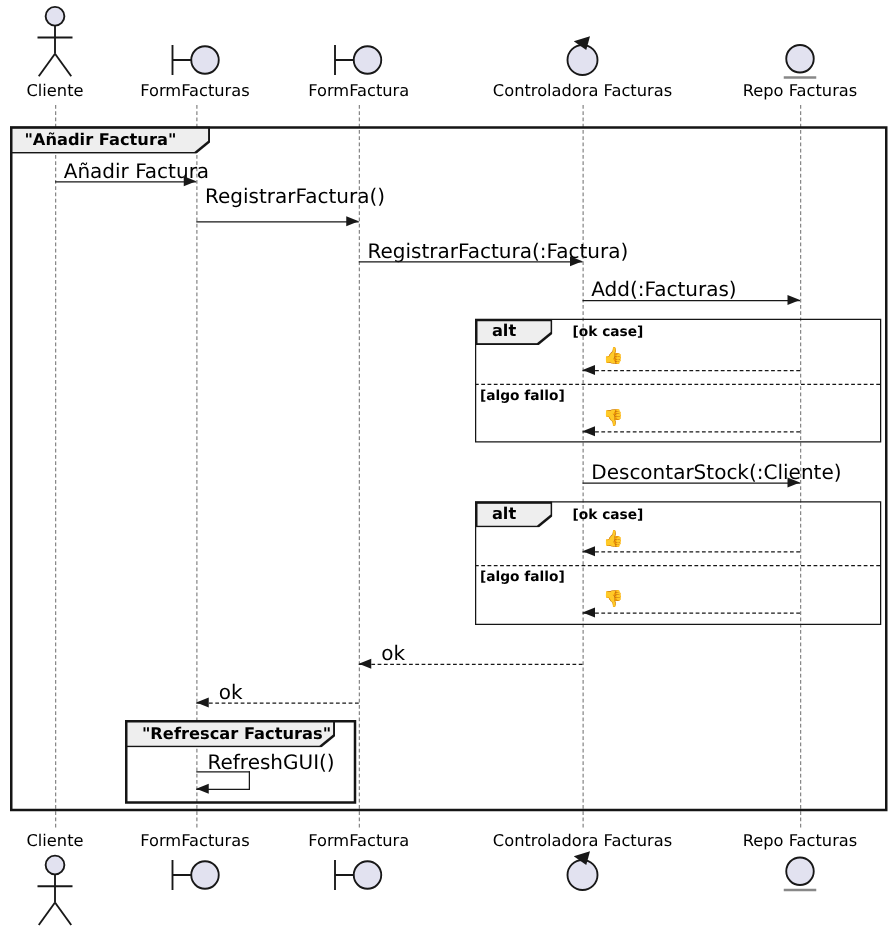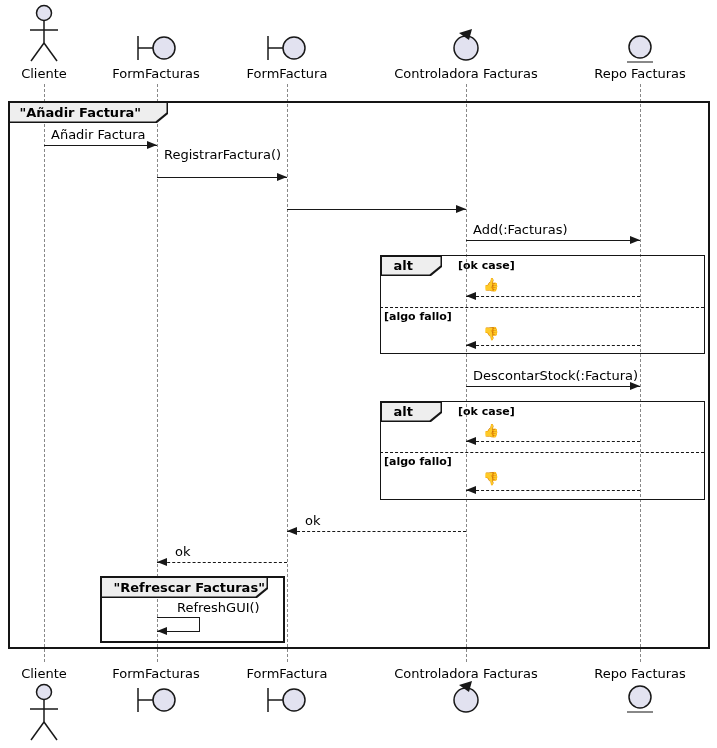--- a/index.html
+++ b/index.html
@@ -17,21 +17,21 @@
           font-family:"DejaVu Sans","Liberation Sans",sans-serif;color:var(--text);overflow:hidden;text-align:right;}
   .lifeline{position:absolute;top:84px;height:578px;width:0;border-left:1px dashed var(--lifeline);}
   .plabel{position:absolute;transform:translateX(-50%);font-size:13px;white-space:nowrap;}
   .icon{position:absolute;}
   .frame{position:absolute;border:2px solid var(--frame-border);box-sizing:border-box;background:transparent;}
   .fragment{position:absolute;border:1.6px solid var(--frame-border);box-sizing:border-box;background:transparent;}
   .pent{position:absolute;background:var(--frame-border);
         clip-path:polygon(0 0,100% 0,100% calc(100% - 9px),calc(100% - 11px) 100%,0 100%);}
   .pent-inner{position:absolute;inset:1.5px;background:var(--label-bg);font-weight:bold;font-size:13px;
         display:flex;align-items:center;clip-path:polygon(0 0,100% 0,100% calc(100% - 9px),calc(100% - 11px) 100%,0 100%);}
-  .msg-label{position:absolute;font-size:13px;white-space:nowrap;}
+  .msg-label{position:absolute;font-size:16px;white-space:nowrap;}
   .emoji-label{position:absolute;font-size:13px;white-space:nowrap;}
   .guard{position:absolute;font-size:11px;font-weight:bold;white-space:nowrap;}
   .line{position:absolute;height:0;border-top:1.3px solid var(--line);}
   .line.dashed{border-top:1px dashed var(--line);}
   .divider{position:absolute;height:0;border-top:1px dashed var(--frame-border);}
   .ah-r{position:absolute;width:0;height:0;border-top:4.5px solid transparent;
         border-bottom:4.5px solid transparent;border-left:10px solid var(--line);}
   .ah-l{position:absolute;width:0;height:0;border-top:4.5px solid transparent;
         border-bottom:4.5px solid transparent;border-right:10px solid var(--line);}
   .self-call{position:absolute;box-sizing:border-box;border:1.3px solid var(--line);border-left:none;background:transparent;}
@@ -102,20 +102,21 @@
   </div>
 
   <div class="msg-label" style="left:51px;top:127px;">Añadir Factura</div>
   <div class="line" style="left:44px;top:145px;width:113px;"></div>
   <div class="ah-r" style="left:147px;top:141px;"></div>
 
   <div class="msg-label" style="left:164px;top:147px;">RegistrarFactura()</div>
   <div class="line" style="left:157px;top:177px;width:130px;"></div>
   <div class="ah-r" style="left:277px;top:173px;"></div>
 
+  <div class="msg-label" style="left:294px;top:191px;">RegistrarFactura(:Factura)</div>
   <div class="line" style="left:287px;top:209px;width:179px;"></div>
   <div class="ah-r" style="left:456px;top:205px;"></div>
 
   <div class="msg-label" style="left:473px;top:222px;">Add(:Facturas)</div>
   <div class="line" style="left:466px;top:240px;width:174px;"></div>
   <div class="ah-r" style="left:630px;top:236px;"></div>
 
   <div class="fragment" style="left:380px;top:255px;width:325px;height:99px;"></div>
   <div class="pent" style="left:380px;top:255px;width:62px;height:21px;">
     <div class="pent-inner" style="padding-left:12px;">
@@ -127,21 +128,21 @@
   <div class="emoji-label" style="left:483px;top:277px;">👍</div>
   <div class="line dashed" style="left:466px;top:296px;width:174px;"></div>
   <div class="ah-l" style="left:466px;top:292px;"></div>
   <div class="divider" style="left:380px;top:307px;width:324px;"></div>
   <div class="guard" style="left:384px;top:310px;">[algo fallo]</div>
 
   <div class="emoji-label" style="left:483px;top:326px;">👎</div>
   <div class="line dashed" style="left:466px;top:345px;width:174px;"></div>
   <div class="ah-l" style="left:466px;top:341px;"></div>
 
-  <div class="msg-label" style="left:473px;top:368px;">DescontarStock(:Factura)</div>
+  <div class="msg-label" style="left:473px;top:368px;">DescontarStock(:Cliente)</div>
   <div class="line" style="left:466px;top:386px;width:174px;"></div>
   <div class="ah-r" style="left:630px;top:382px;"></div>
 
   <div class="fragment" style="left:380px;top:401px;width:325px;height:99px;"></div>
   <div class="pent" style="left:380px;top:401px;width:62px;height:21px;">
     <div class="pent-inner" style="padding-left:12px;">
       <span>alt</span>
     </div>
   </div>
   <div class="guard" style="left:458px;top:405px;">[ok case]</div>
@@ -164,21 +165,21 @@
   <div class="line dashed" style="left:157px;top:562px;width:130px;"></div>
   <div class="ah-l" style="left:157px;top:558px;"></div>
 
   <div class="frame" style="left:100px;top:576px;width:185px;height:67px;"></div>
   <div class="pent" style="left:100px;top:576px;width:168px;height:22px;">
     <div class="pent-inner" style="padding-left:12px;">
       <span>"Refrescar Facturas"</span>
     </div>
   </div>
 
-  <div class="msg-label" style="left:166px;top:600px;margin-left:11px;">RefreshGUI()</div>
+  <div class="msg-label" style="left:166px;top:600px;">RefreshGUI()</div>
   <div class="self-call" style="left:157px;top:617px;width:43px;height:15px;"></div>
   <div class="ah-l" style="left:157px;top:627px;"></div>
 
   <div class="plabel" style="left:44px;top:666px;">Cliente</div>
   <div class="icon" style="left:24px;top:683px;">
     <svg width="40" height="60" viewBox="0 0 40 60">
       <circle class="fl" cx="20" cy="9" r="7.5"></circle>
       <line class="sk" x1="20" y1="16.5" x2="20" y2="39"></line>
       <line class="sk" x1="6" y1="26" x2="34" y2="26"></line>
       <line class="sk" x1="20" y1="39" x2="7" y2="57"></line>

